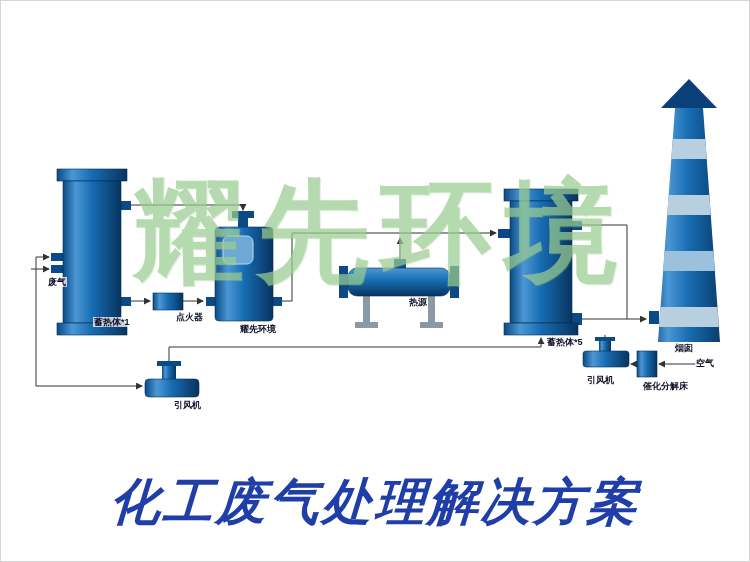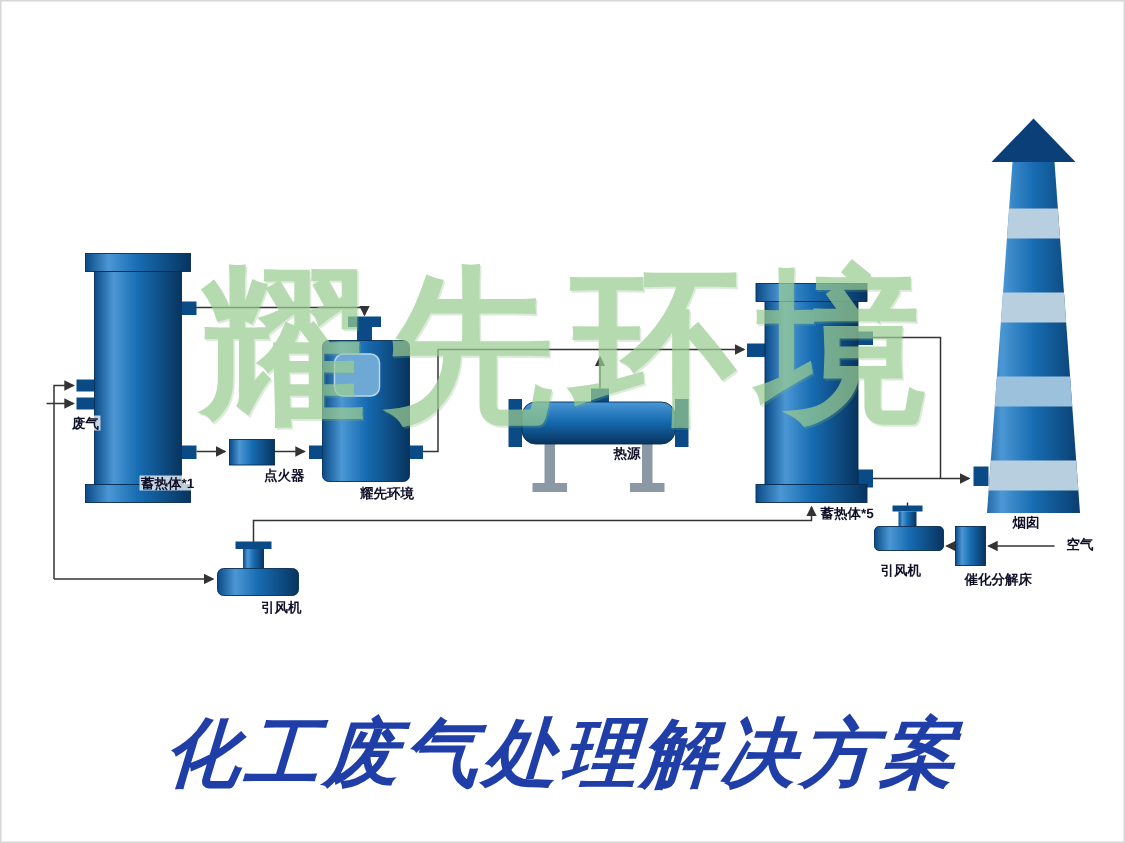--- a/index.html
+++ b/index.html
@@ -140,17 +140,17 @@
   <div class="lbl" style="left:22px;top:276px">废气</div>
   <div class="lbl" style="left:68px;top:316px">蓄热体*1</div>
   <div class="lbl" style="left:150px;top:311px">点火器</div>
   <div class="lbl" style="left:214px;top:323px">耀先环境</div>
   <div class="lbl" style="left:383px;top:296px">热源</div>
   <div class="lbl" style="left:521px;top:336px">蓄热体*5</div>
   <div class="lbl" style="left:649px;top:342px">烟囱</div>
   <div class="lbl" style="left:148px;top:399px">引风机</div>
   <div class="lbl" style="left:561px;top:374px">引风机</div>
   <div class="lbl" style="left:617px;top:380px">催化分解床</div>
-  <div class="lbl" style="left:685px;top:357px">空气</div>
+  <div class="lbl" style="left:670px;top:357px">空气</div>
 
   <div class="title">化工废气处理解决方案</div>
 
 </div>
 
 </body></html>

